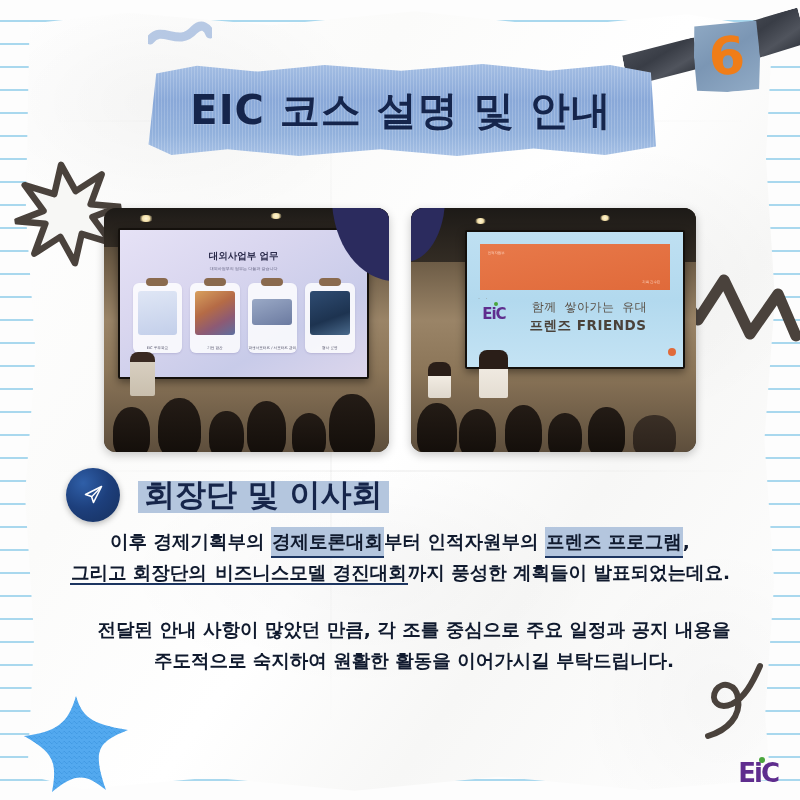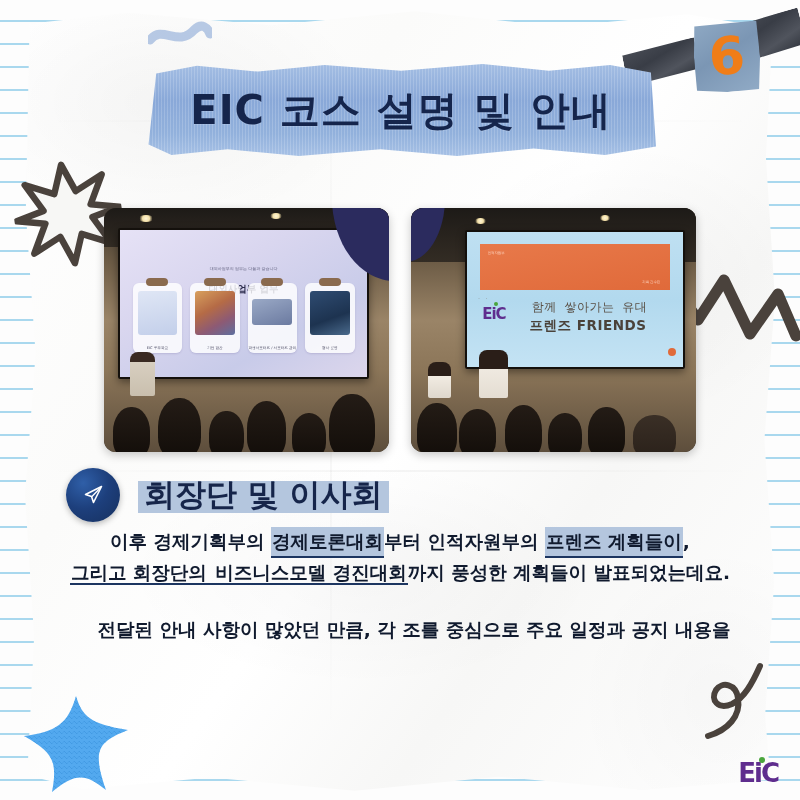--- a/index.html
+++ b/index.html
@@ -109,21 +109,21 @@
   .audience { position:absolute; left:0; bottom:0; width:100%; height:40%; }
   .head {
     position:absolute; bottom:-6px; border-radius:48% 48% 34% 34%;
     background:linear-gradient(180deg,#241c16,#120d09);
   }
   .speaker-body { position:absolute; border-radius:8px 8px 2px 2px; }
 
   
   .slide-l { position:absolute; inset:0; background:linear-gradient(150deg,#e6e2f6 0%,#d9d6ef 35%,#c8cbe9 70%,#dcd6ec 100%); }
   .slide-l .sl-title { position:absolute; top:14%; left:0; width:100%; text-align:center;
-     font-family:"DejaVu Sans",sans-serif; font-size:9.5px; font-weight:bold; color:#2a2a4a;margin-top:33px; }
+     font-family:"DejaVu Sans",sans-serif; font-size:9.5px; font-weight:bold; color:#2a2a4a; }
   .slide-l .sl-sub { position:absolute; top:25%; left:0; width:100%; text-align:center;
      font-family:"DejaVu Sans",sans-serif; font-size:4px; color:#5a5a78; }
   .sl-cards { position:absolute; top:36%; left:5%; width:90%; height:48%; display:flex; gap:3.5%; }
   .sl-card { flex:1; background:rgba(255,255,255,0.82); border-radius:6px; position:relative;
      box-shadow:0 1px 2px rgba(60,50,110,0.16); }
   .sl-chip { position:absolute; top:-7%; left:28%; width:44%; height:12%; border-radius:7px;
      background:#8a6a4e; }
   .sl-thumb { position:absolute; top:12%; left:10%; width:80%; height:62%; border-radius:3px; }
   .sl-cap { position:absolute; bottom:4%; left:0; width:100%; text-align:center;
      font-size:3.6px; color:#3b3b55; font-family:"DejaVu Sans",sans-serif; }
@@ -313,28 +313,29 @@
         <path d="M23.5,6.5 L7.5,14.5 L13.5,16.5 L15.5,22.5 Z" fill="none" stroke="#ffffff" stroke-width="1.6" stroke-linejoin="round"></path>
         <path d="M14.2,16.2 L21.5,8.8" stroke="#ffffff" stroke-width="1.4" stroke-linecap="round"></path>
       </svg>
     </div>
     <div class="sec-title">회장단 및 이사회</div>
   </div>
 
   <div class="body-block">
     <div class="para p1">
       <div>
-        이후 경제기획부의 <span class="hl">경제토론대회</span>부터 인적자원부의 <span class="hl">프렌즈 계획들이</span>,
+        이후 경제기획부의 <span class="hl">경제토론대회</span>부터 인적자원부의 <span class="hl">프렌즈 프로그램</span>,
       </div>
       <div>
         <span class="ul">그리고 회장단의 </span><span class="ul">비즈니스모델 경진대회</span>까지 풍성한 계획들이 발표되었는데요.
       </div>
     </div>
     <div class="para p2">
       <div>전달된 안내 사항이 많았던 만큼, 각 조를 중심으로 주요 일정과 공지 내용을</div>
+      <div>주도적으로 숙지하여 원활한 활동을 이어가시길 부탁드립니다.</div>
     </div>
   </div>
 
   <svg class="deco bluestar" viewBox="0 0 118 108">
     <defs>
       <pattern id="wavy" width="5" height="5" patternUnits="userSpaceOnUse">
         <path d="M0,2.5 Q1.25,0 2.5,2.5 T5,2.5" stroke="#2e8ad6" stroke-width="1" fill="none"></path>
       </pattern>
     </defs>
     <path d="M58,6 C64,26 72,34 110,40 C80,52 74,60 88,100 C68,84 58,82 34,102 C40,70 34,62 6,46 C38,42 50,34 58,6 Z" fill="#53a9ef"></path>

